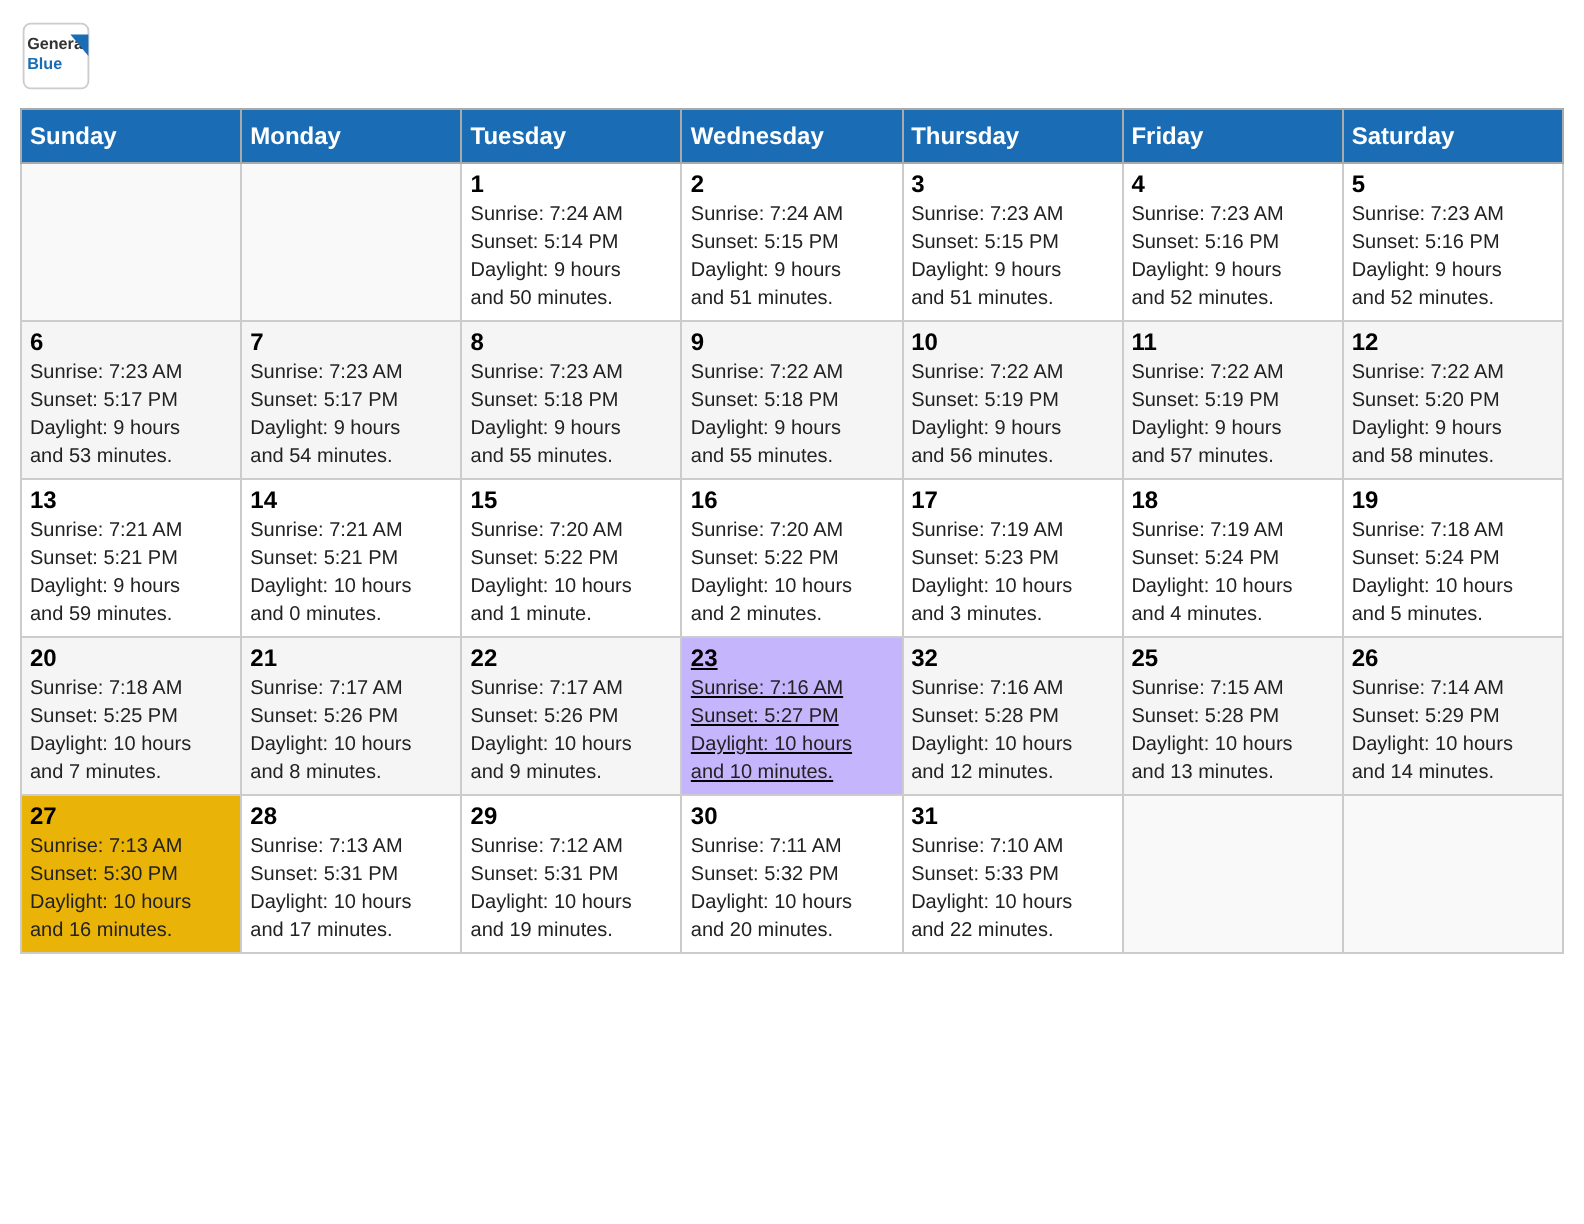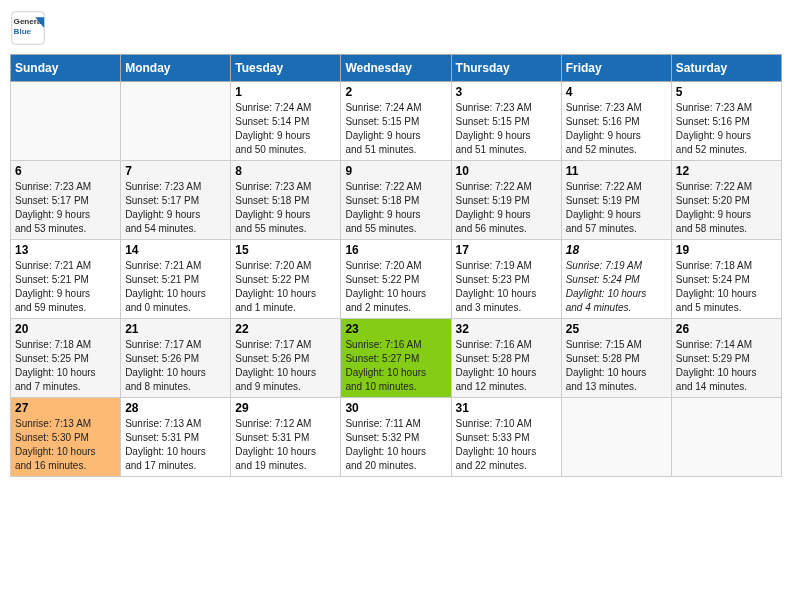--- a/index.html
+++ b/index.html
@@ -229,21 +229,21 @@
 Daylight: 10 hours
 and 2 minutes.</div>
         </td>
         <td style="background: rgb(255, 255, 255);">
           <span class="day-number">17</span>
           <div class="day-info" style="white-space: pre-line;">Sunrise: 7:19 AM
 Sunset: 5:23 PM
 Daylight: 10 hours
 and 3 minutes.</div>
         </td>
-        <td style="background: rgb(255, 255, 255); font-style: italic;">
+        <td style="background: rgb(255, 255, 255);">
           <span class="day-number">18</span>
           <div class="day-info" style="white-space: pre-line;">Sunrise: 7:19 AM
 Sunset: 5:24 PM
 Daylight: 10 hours
 and 4 minutes.</div>
         </td>
         <td style="background: rgb(255, 255, 255);">
           <span class="day-number">19</span>
           <div class="day-info" style="white-space: pre-line;">Sunrise: 7:18 AM
 Sunset: 5:24 PM
@@ -266,21 +266,21 @@
 Daylight: 10 hours
 and 8 minutes.</div>
         </td>
         <td style="background: rgb(245, 245, 245);">
           <span class="day-number">22</span>
           <div class="day-info" style="white-space: pre-line;">Sunrise: 7:17 AM
 Sunset: 5:26 PM
 Daylight: 10 hours
 and 9 minutes.</div>
         </td>
-        <td style="background: #84cc16;">
+        <td style="background: #c4b5fd; text-decoration: underline;">
           <span class="day-number">23</span>
           <div class="day-info" style="white-space: pre-line;">Sunrise: 7:16 AM
 Sunset: 5:27 PM
 Daylight: 10 hours
 and 10 minutes.</div>
         </td>
         <td style="background: rgb(245, 245, 245);">
           <span class="day-number">32</span>
           <div class="day-info" style="white-space: pre-line;">Sunrise: 7:16 AM
 Sunset: 5:28 PM
@@ -296,21 +296,21 @@
         </td>
         <td style="background: rgb(245, 245, 245);">
           <span class="day-number">26</span>
           <div class="day-info" style="white-space: pre-line;">Sunrise: 7:14 AM
 Sunset: 5:29 PM
 Daylight: 10 hours
 and 14 minutes.</div>
         </td>
       </tr>
       <tr>
-        <td style="background: #fdba74;">
+        <td style="background: #eab308;">
           <span class="day-number">27</span>
           <div class="day-info" style="white-space: pre-line;">Sunrise: 7:13 AM
 Sunset: 5:30 PM
 Daylight: 10 hours
 and 16 minutes.</div>
         </td>
         <td style="background: rgb(255, 255, 255);">
           <span class="day-number">28</span>
           <div class="day-info" style="white-space: pre-line;">Sunrise: 7:13 AM
 Sunset: 5:31 PM

